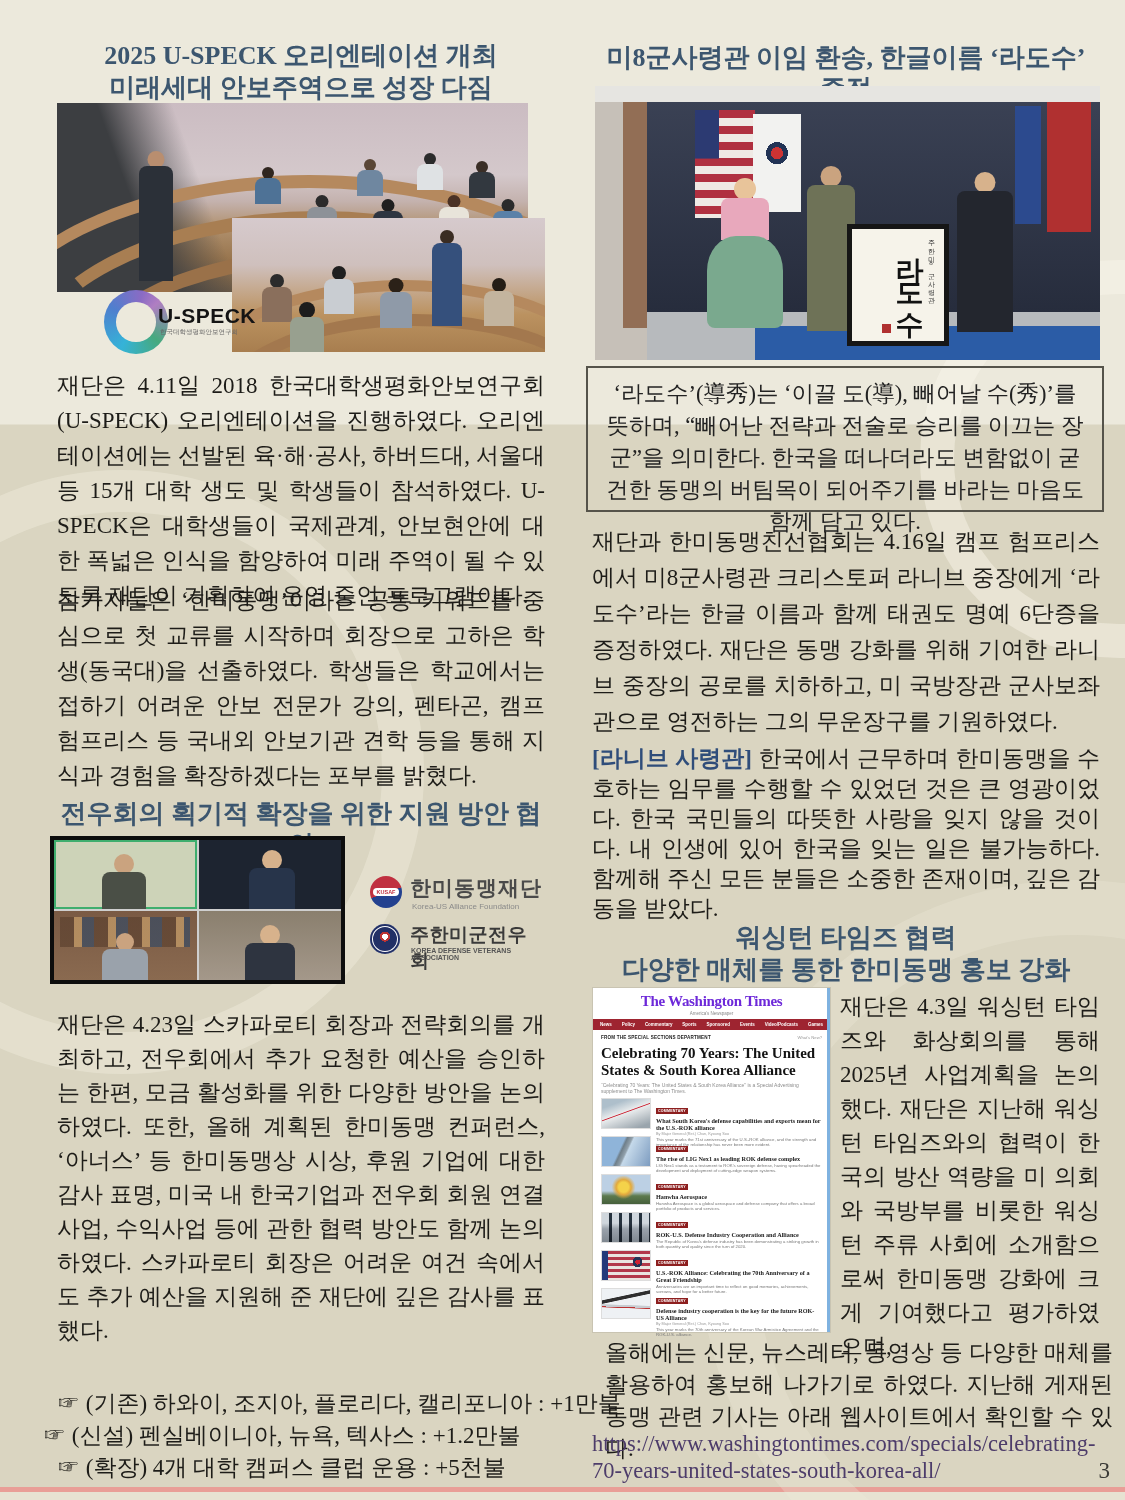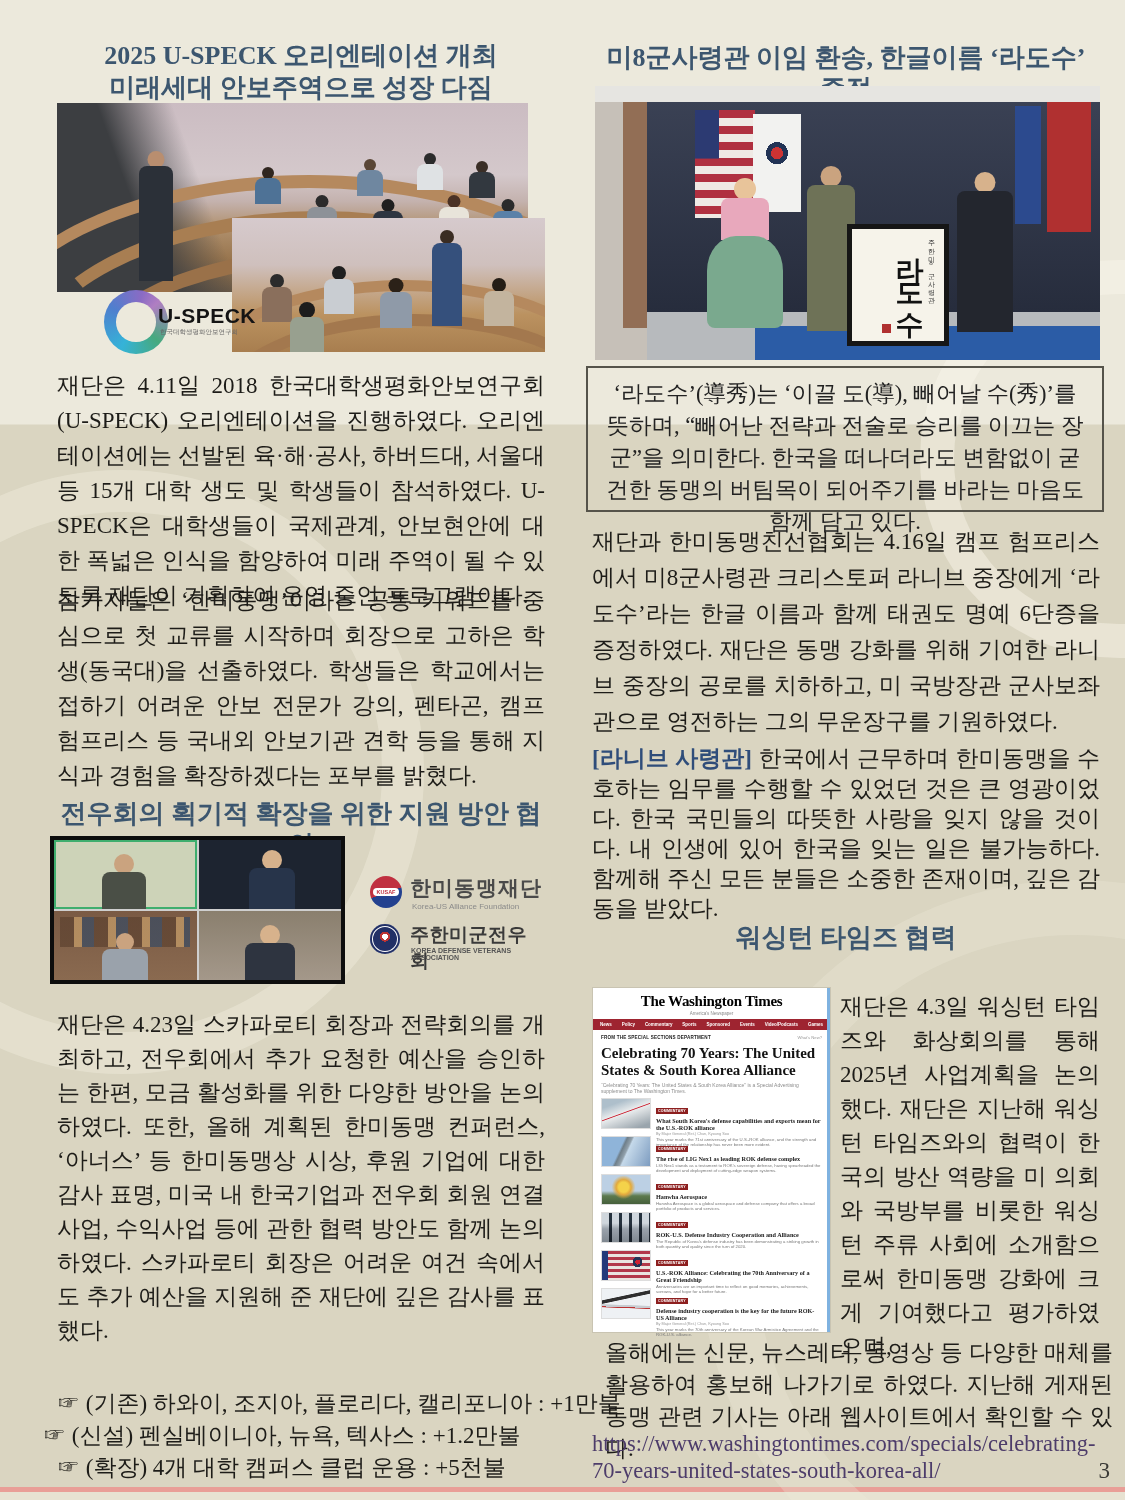--- a/index.html
+++ b/index.html
@@ -28,21 +28,21 @@
   .ustxt{position:absolute;font-weight:bold;font-size:21px;color:#141414;font-family:"Liberation Sans",sans-serif;letter-spacing:.5px;}
   .ussub{position:absolute;font-size:6.5px;color:#666;font-family:"Liberation Sans",sans-serif;}
   
   .vc{border:4px solid #0d0d0d;background:#cfcfcf;display:grid;grid-template-columns:1fr 1fr;grid-template-rows:1fr 1fr;gap:2px;box-sizing:border-box;}
   .vc>div{position:relative;overflow:hidden;}
   
   .orgname{font-family:"Liberation Sans",sans-serif;font-weight:bold;color:#4a4a4a;}
   .orgsub{font-family:"Liberation Sans",sans-serif;color:#8a8a8a;}
   
   .wt{background:#fff;box-shadow:0 0 0 1px #c9c4b2;font-family:"Liberation Sans",sans-serif;}
-  .wt-mast{font-family:"Liberation Serif",serif;font-weight:bold;font-size:15px;text-align:center;color:#000000;margin-top:5px;letter-spacing:-.3px;}
+  .wt-mast{font-family:"Liberation Serif",serif;font-weight:bold;font-size:15px;text-align:center;color:#6d28d9;margin-top:5px;letter-spacing:-.3px;}
   .wt-tag{font-size:4.5px;text-align:center;color:#888;margin-top:1px;}
   .wt-nav{margin-top:3px;height:11px;background:#9e2430;display:flex;align-items:center;justify-content:space-between;padding:0 7px;}
   .wt-nav span{font-size:4.5px;color:#fff;font-weight:bold;}
   .wt-dept{margin:5px 8px 0 8px;display:flex;justify-content:space-between;align-items:center;}
   .wt-dept .l{font-size:4.6px;font-weight:bold;color:#222;letter-spacing:.2px;}
   .wt-dept .r{font-size:4.2px;color:#999;}
   .wt-head{font-family:"Liberation Serif",serif;font-weight:bold;font-size:15px;line-height:16.5px;color:#131313;margin:5px 8px 0 8px;}
   .wt-sub{font-size:5px;line-height:6px;color:#8c8c8c;margin:4px 8px 0 8px;}
   .wt-row{display:flex;gap:5px;margin:4px 8px 0 8px;height:34px;}
   .wt-thumb{width:50px;height:31px;flex:0 0 auto;border:1px solid #ddd;box-sizing:border-box;}
@@ -235,20 +235,21 @@
   </div>
 
   <div class="quote abs" style="left:586px;top:366px;width:518px;height:146px;">‘라도수’(導秀)는 ‘이끌 도(導), 빼어날 수(秀)’를 뜻하며, “빼어난 전략과 전술로 승리를 이끄는 장군”을 의미한다. 한국을 떠나더라도 변함없이 굳건한 동맹의 버팀목이 되어주기를 바라는 마음도 함께 담고 있다.</div>
 
   <div class="bt abs" style="left:592px;top:524px;width:508px;line-height:36px;">재단과 한미동맹친선협회는 4.16일 캠프 험프리스에서 미8군사령관 크리스토퍼 라니브 중장에게 ‘라도수’라는 한글 이름과 함께 태권도 명예 6단증을 증정하였다. 재단은 동맹 강화를 위해 기여한 라니브 중장의 공로를 치하하고, 미 국방장관 군사보좌관으로 영전하는 그의 무운장구를 기원하였다.</div>
   <div class="bt abs" style="left:592px;top:744px;width:508px;line-height:30px;">
     <span class="label-navy" style="font-weight:bold;">[라니브 사령관]</span><span> 한국에서 근무하며 한미동맹을 수호하는 임무를 수행할 수 있었던 것은 큰 영광이었다. 한국 국민들의 따뜻한 사랑을 잊지 않을 것이다. 내 인생에 있어 한국을 잊는 일은 불가능하다. 함께해 주신 모든 분들은 소중한 존재이며, 깊은 감동을 받았다.</span>
   </div>
 
   <div class="h abs" style="left:592px;top:922px;width:508px;">워싱턴 타임즈 협력</div>
+  <div class="h abs" style="left:592px;top:954px;width:508px;">다양한 매체를 통한 한미동맹 홍보 강화</div>
 
   <div class="abs wt" style="left:593px;top:988px;width:237px;height:344px;">
     <div class="wt-mast">The Washington Times</div>
     <div class="wt-tag">America's Newspaper</div>
     <div class="wt-nav">
       <span>News</span>
       <span>Policy</span>
       <span>Commentary</span>
       <span>Sports</span>
       <span>Sponsored</span>

